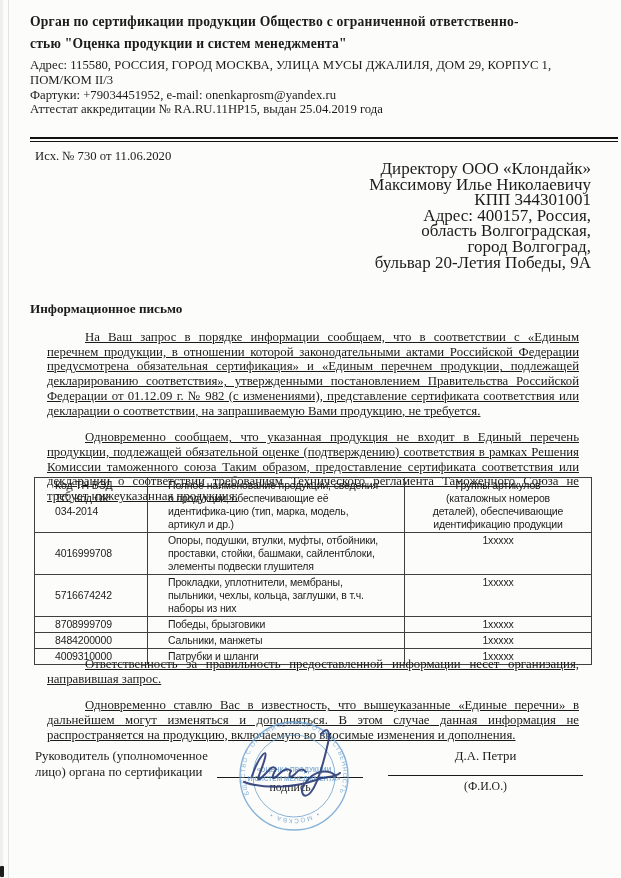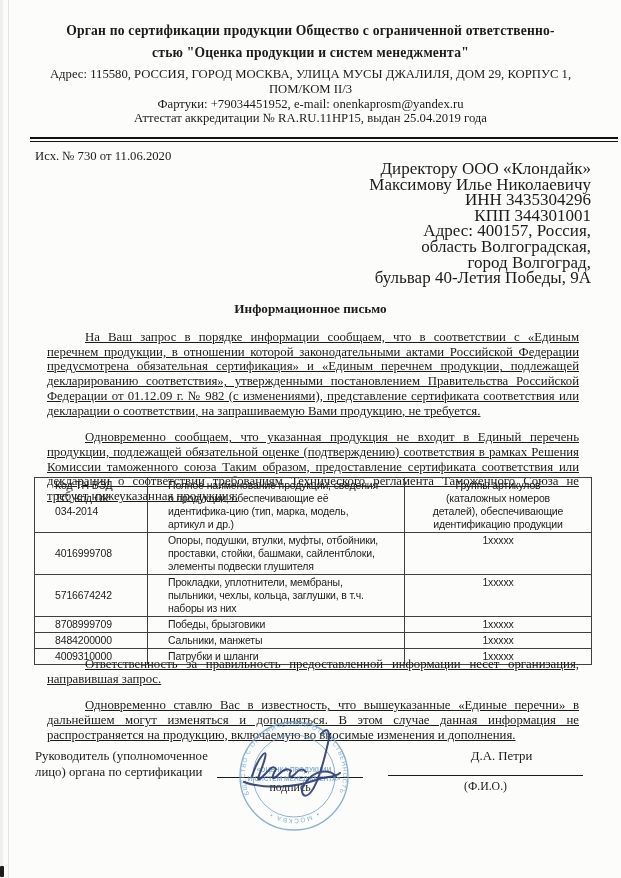--- a/index.html
+++ b/index.html
@@ -9,54 +9,54 @@
     font-family:"Liberation Serif","DejaVu Serif",serif;
     color:#1b1b1b;
   }
   .abs{position:absolute;}
   
   #edge-shade{left:0;top:0;width:3px;height:878px;background:#efefec;}
   #scan-line{left:8px;top:0;width:1px;height:878px;background:#e4e4e0;}
   #corner-mark{left:0;top:866px;width:4px;height:11px;background:#1d1d1d;border-radius:1px;}
 
   
-  #header{top:20px;left:30px;width:561px;text-align:center;}
+  #header{top:11px;left:30px;width:561px;}
   .org-name{font-size:13.6px;font-weight:bold;line-height:21.5px;letter-spacing:.2px;}
   .hdr-addr{font-size:12.7px;line-height:14.8px;margin-top:4px;}
   #rule{top:137px;left:30px;width:588px;height:2px;
         border-top:2.6px solid #111;border-bottom:1.2px solid #111;}
   #ref{top:149px;left:35px;font-size:12.7px;}
 
   
   #addressee{top:161px;left:291px;width:300px;text-align:right;
              font-size:17px;line-height:15.6px;}
 
   
-  #letter-title{top:301px;left:30px;width:561px;text-align:center;
+  #letter-title{top:301px;left:30px;width:561px;
                 font-weight:bold;font-size:13.2px;}
   .body-block{font-size:12.8px;line-height:14.7px;text-align:justify;}
   #body1{top:318px;left:35px;width:556px;}
   #body2{top:645px;left:35px;width:556px;}
   .body-block p{margin:12px;text-indent:38px;text-decoration:underline;}
 
   
   #product-table{top:477px;left:34px;width:557px;}
   table{border-collapse:collapse;table-layout:fixed;width:557px;
         font-family:"Liberation Sans","DejaVu Sans",sans-serif;
         font-size:10.5px;line-height:13px;letter-spacing:-.15px;color:#1c1c1c;}
   th,td{border:1px solid #3f3f3f;padding:1px 20px;vertical-align:top;
         font-weight:normal;text-align:left;word-wrap:break-word;}
   td.code{vertical-align:middle;}
   th.groups,td.groups{text-align:center;}
 
   
   #sig-left{top:749px;left:35px;width:190px;font-size:12.8px;line-height:15.5px;}
   #sig-line-mid{top:777px;left:217px;width:146px;border-top:1.6px solid #1a1a1a;z-index:1;}
   #sig-caption-mid{top:780px;left:217px;width:146px;text-align:center;font-size:11.8px;z-index:1;}
-  #sig-name{top:749px;left:404px;width:195px;text-align:center;font-size:12.8px;}
+  #sig-name{top:749px;left:388px;width:195px;text-align:center;font-size:12.8px;}
   #sig-line-right{top:775px;left:388px;width:195px;border-top:1.4px solid #1a1a1a;}
   #sig-caption-right{top:779px;left:388px;width:195px;text-align:center;font-size:11.8px;}
 
   #stamp-svg{top:719px;left:235px;z-index:2;}
   #sig-svg{top:724px;left:238px;z-index:3;}
 </style>
 </head>
 <body>
 
 <div class="abs" id="edge-shade"></div>
@@ -74,26 +74,25 @@
   </div>
 </div>
 
 <div class="abs" id="rule"></div>
 
 <div class="abs" id="ref">Исх. № 730 от 11.06.2020</div>
 
 <div class="abs" id="addressee">
   <div>Директору ООО «Клондайк»</div>
   <div>Максимову Илье Николаевичу</div>
-  <div>ИНН 3435304296</div>
   <div>КПП 344301001</div>
   <div>Адрес: 400157, Россия,</div>
   <div>область Волгоградская,</div>
   <div>город Волгоград,</div>
-  <div>бульвар 40-Летия Победы, 9А</div>
+  <div>бульвар 20-Летия Победы, 9А</div>
 </div>
 
 <div class="abs" id="letter-title">Информационное письмо</div>
 
 <div class="abs body-block" id="body1">
   <p>На Ваш запрос в порядке информации сообщаем, что в соответствии с «Единым перечнем продукции, в отношении которой законодательными актами Российской Федерации предусмотрена обязательная сертификация» и «Единым перечнем продукции, подлежащей декларированию соответствия», утвержденными постановлением Правительства Российской Федерации от 01.12.09 г. № 982 (с изменениями), представление сертификата соответствия или декларации о соответствии, на запрашиваемую Вами продукцию, не требуется.</p>
   <p>Одновременно сообщаем, что указанная продукция не входит в Единый перечень продукции, подлежащей обязательной оценке (подтверждению) соответствия в рамках Решения Комиссии таможенного союза Таким образом, предоставление сертификата соответствия или декларации о соответствии требованиям Технического регламента Таможенного Союза не требует нижеуказанная продукция:</p>
 </div>
 
 <div class="abs" id="product-table">

